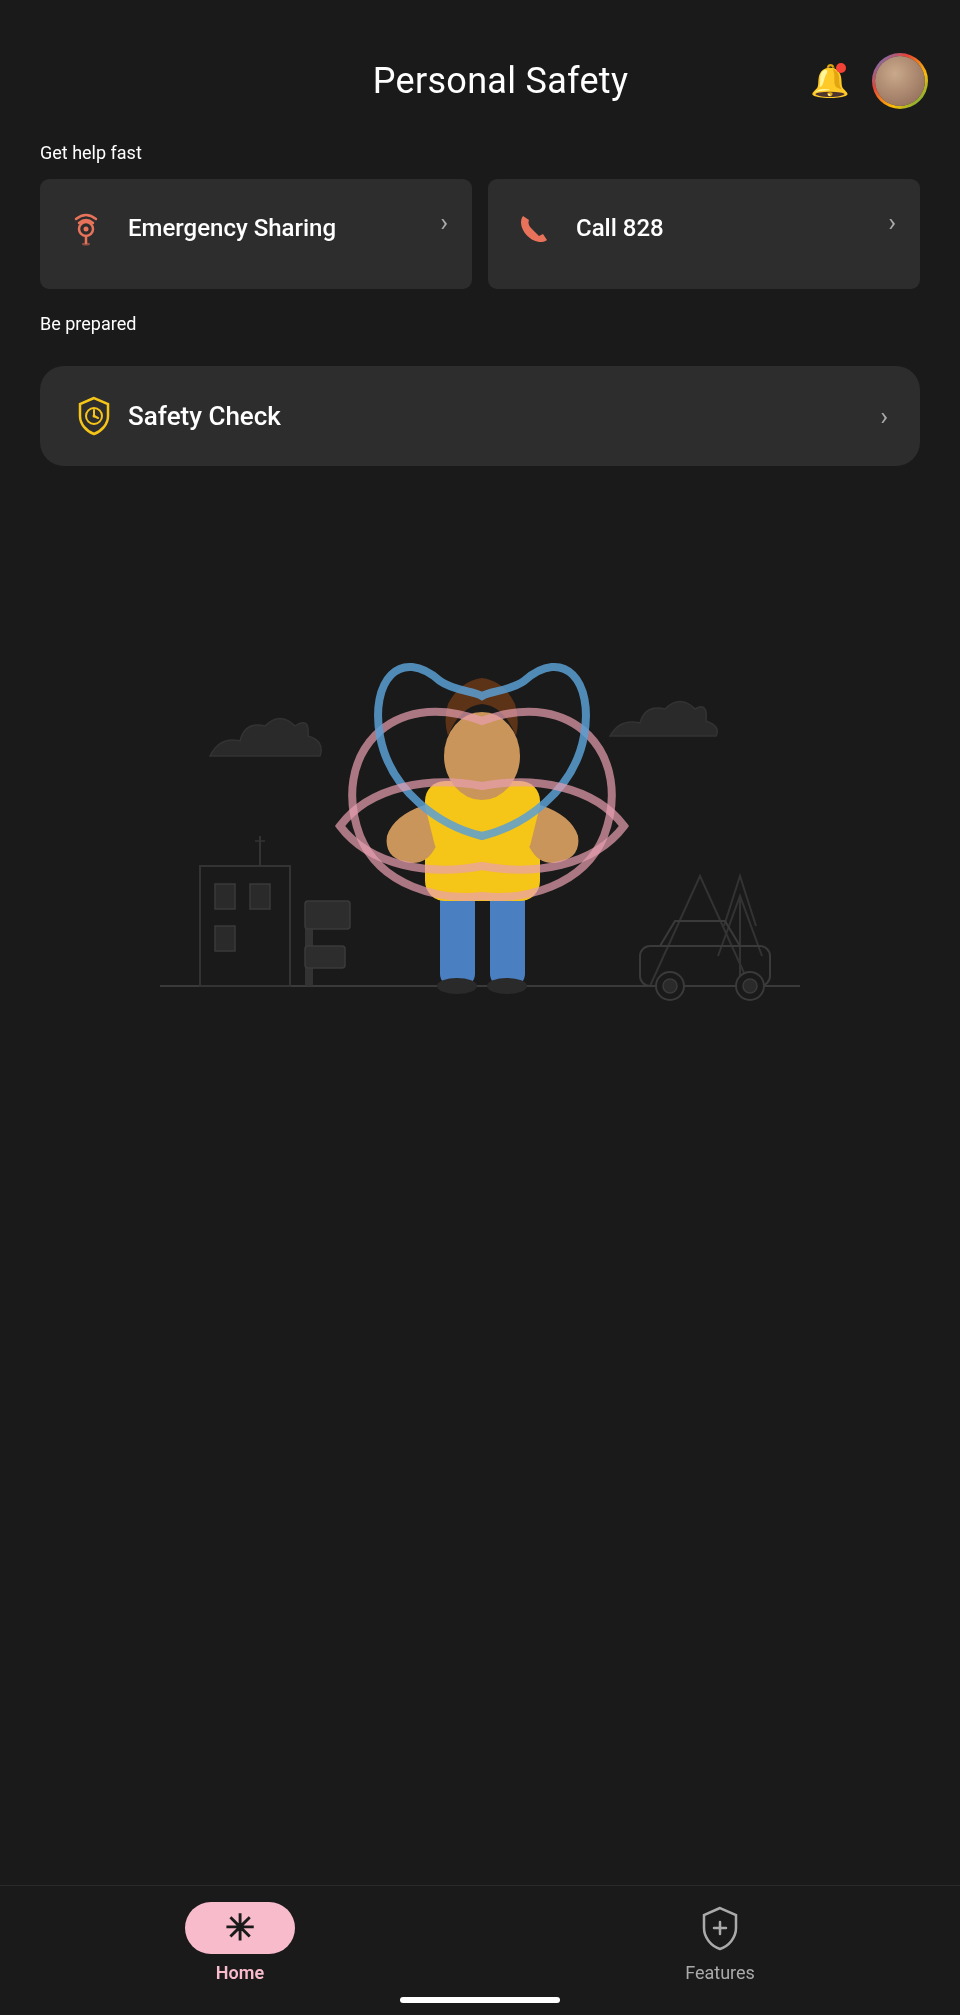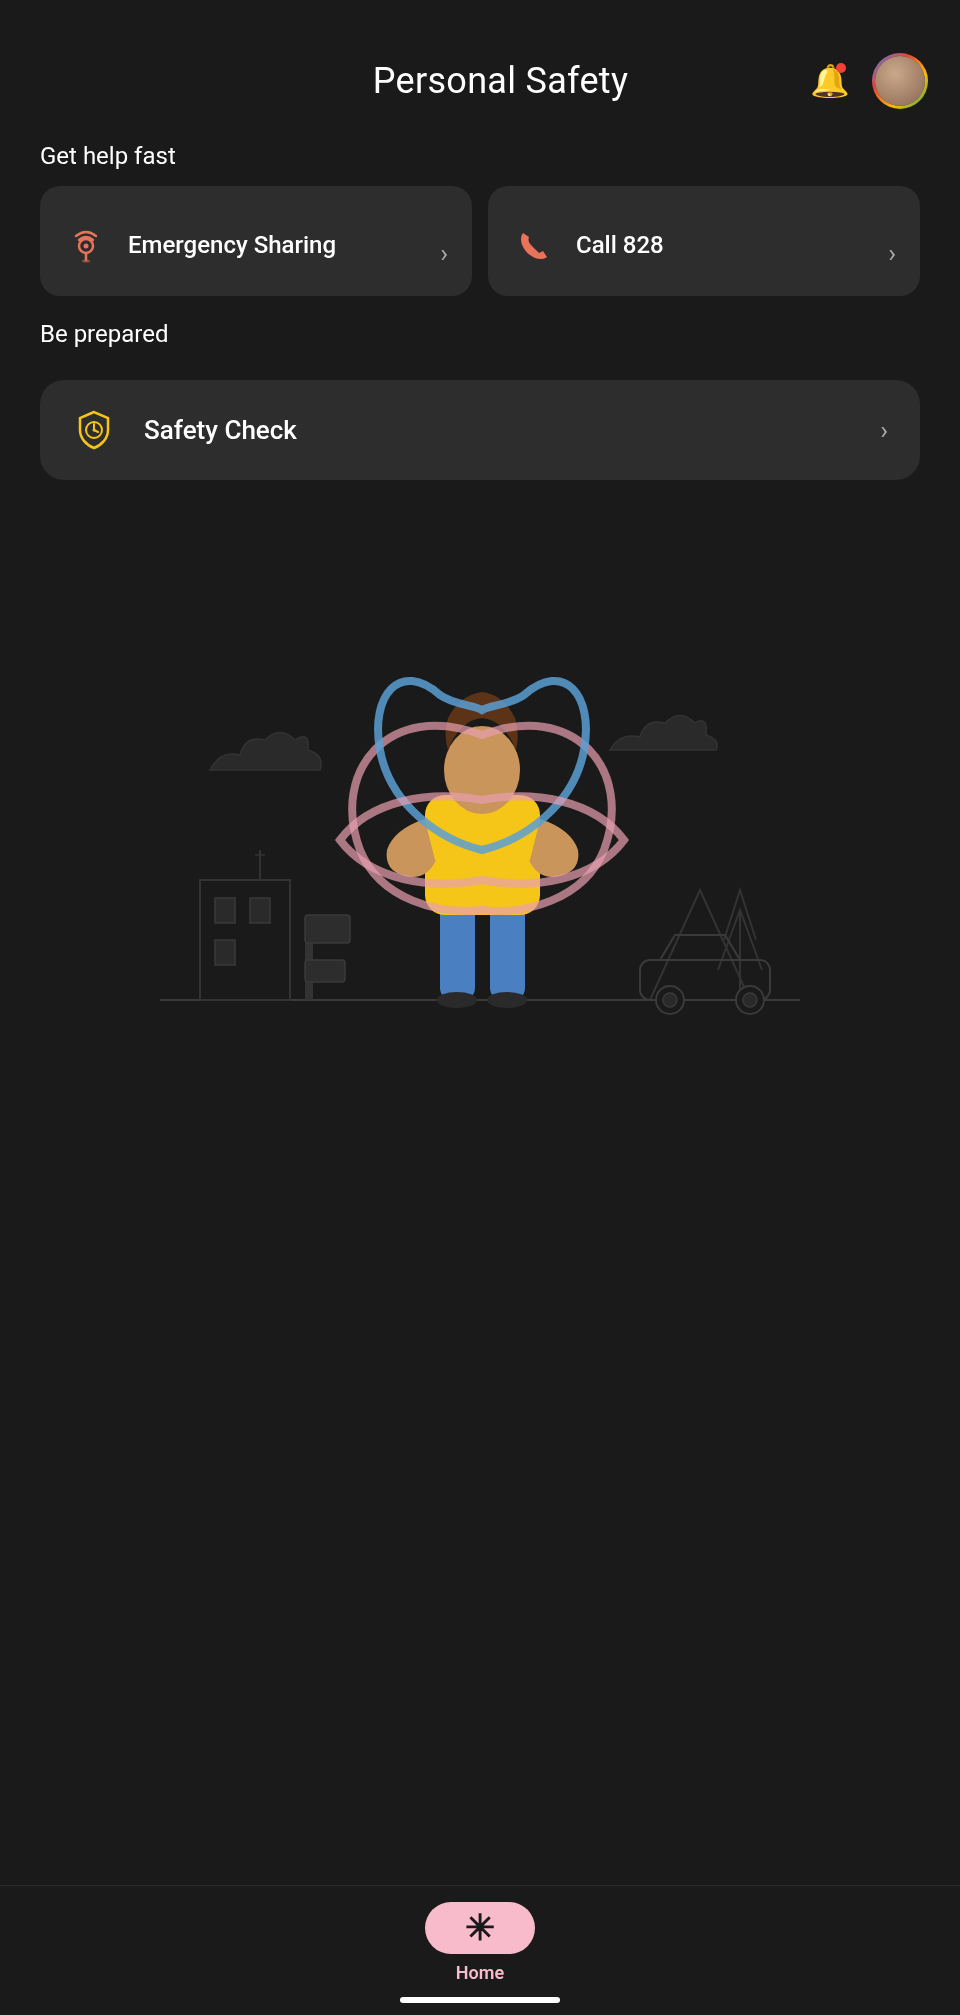--- a/index.html
+++ b/index.html
@@ -89,39 +89,39 @@
     }
 
     .avatar-photo {
       width: 100%;
       height: 100%;
       border-radius: 50%;
       background: radial-gradient(circle at 40% 35%, #c9a98a, #8b6553);
     }
 
     .section-label {
-      font-size: 24px;
+      font-size: 18px;
       font-weight: 400;
       color: #ffffff;
       padding: 24px 40px 16px 40px;
     }
 
     .cards-row {
       display: flex;
       gap: 16px;
       padding: 0 40px;
     }
 
     .card {
       flex: 1;
       background: #2d2d2d;
-      border-radius: 20px;
+      border-radius: 9px;
       padding: 28px 24px;
       display: flex;
-      align-items: flex-end;
+      align-items: flex-start;
       justify-content: space-between;
       cursor: pointer;
       min-height: 110px;
     }
 
     .card-left {
       display: flex;
       align-items: center;
       gap: 20px;
     }
@@ -156,21 +156,21 @@
       display: flex;
       align-items: center;
       justify-content: space-between;
       cursor: pointer;
       min-height: 100px;
     }
 
     .full-card-left {
       display: flex;
       align-items: center;
-      gap: 28px;
+      gap: 12px;
       justify-content: center;
     }
 
     .full-card-text {
       font-size: 26px;
       font-weight: 500;
       color: #ffffff;
     }
 
     
@@ -400,16 +400,26 @@
 
   <div class="nav-item">
     <div class="nav-icon-wrap">
       <div class="nav-home-pill">
         <span class="nav-home-asterisk">✳</span>
       </div>
     </div>
     <span class="nav-label nav-label-active">Home</span>
   </div>
 
+  <div class="nav-item">
+    <div class="nav-icon-wrap">
+      <svg width="52" height="52" viewBox="0 0 52 52" fill="none" xmlns="http://www.w3.org/2000/svg">
+        <path d="M26 6L10 13V26C10 35.5 17 44 26 47C35 44 42 35.5 42 26V13L26 6Z" stroke="#aaaaaa" stroke-width="2.5" fill="none"></path>
+        <line x1="26" y1="20" x2="26" y2="32" stroke="#aaaaaa" stroke-width="2.5" stroke-linecap="round"></line>
+        <line x1="20" y1="26" x2="32" y2="26" stroke="#aaaaaa" stroke-width="2.5" stroke-linecap="round"></line>
+      </svg>
+    </div>
+    <span class="nav-label">Features</span>
+  </div>
 
 
   <div class="nav-indicator"></div>
 </div>
 
 </body></html>

